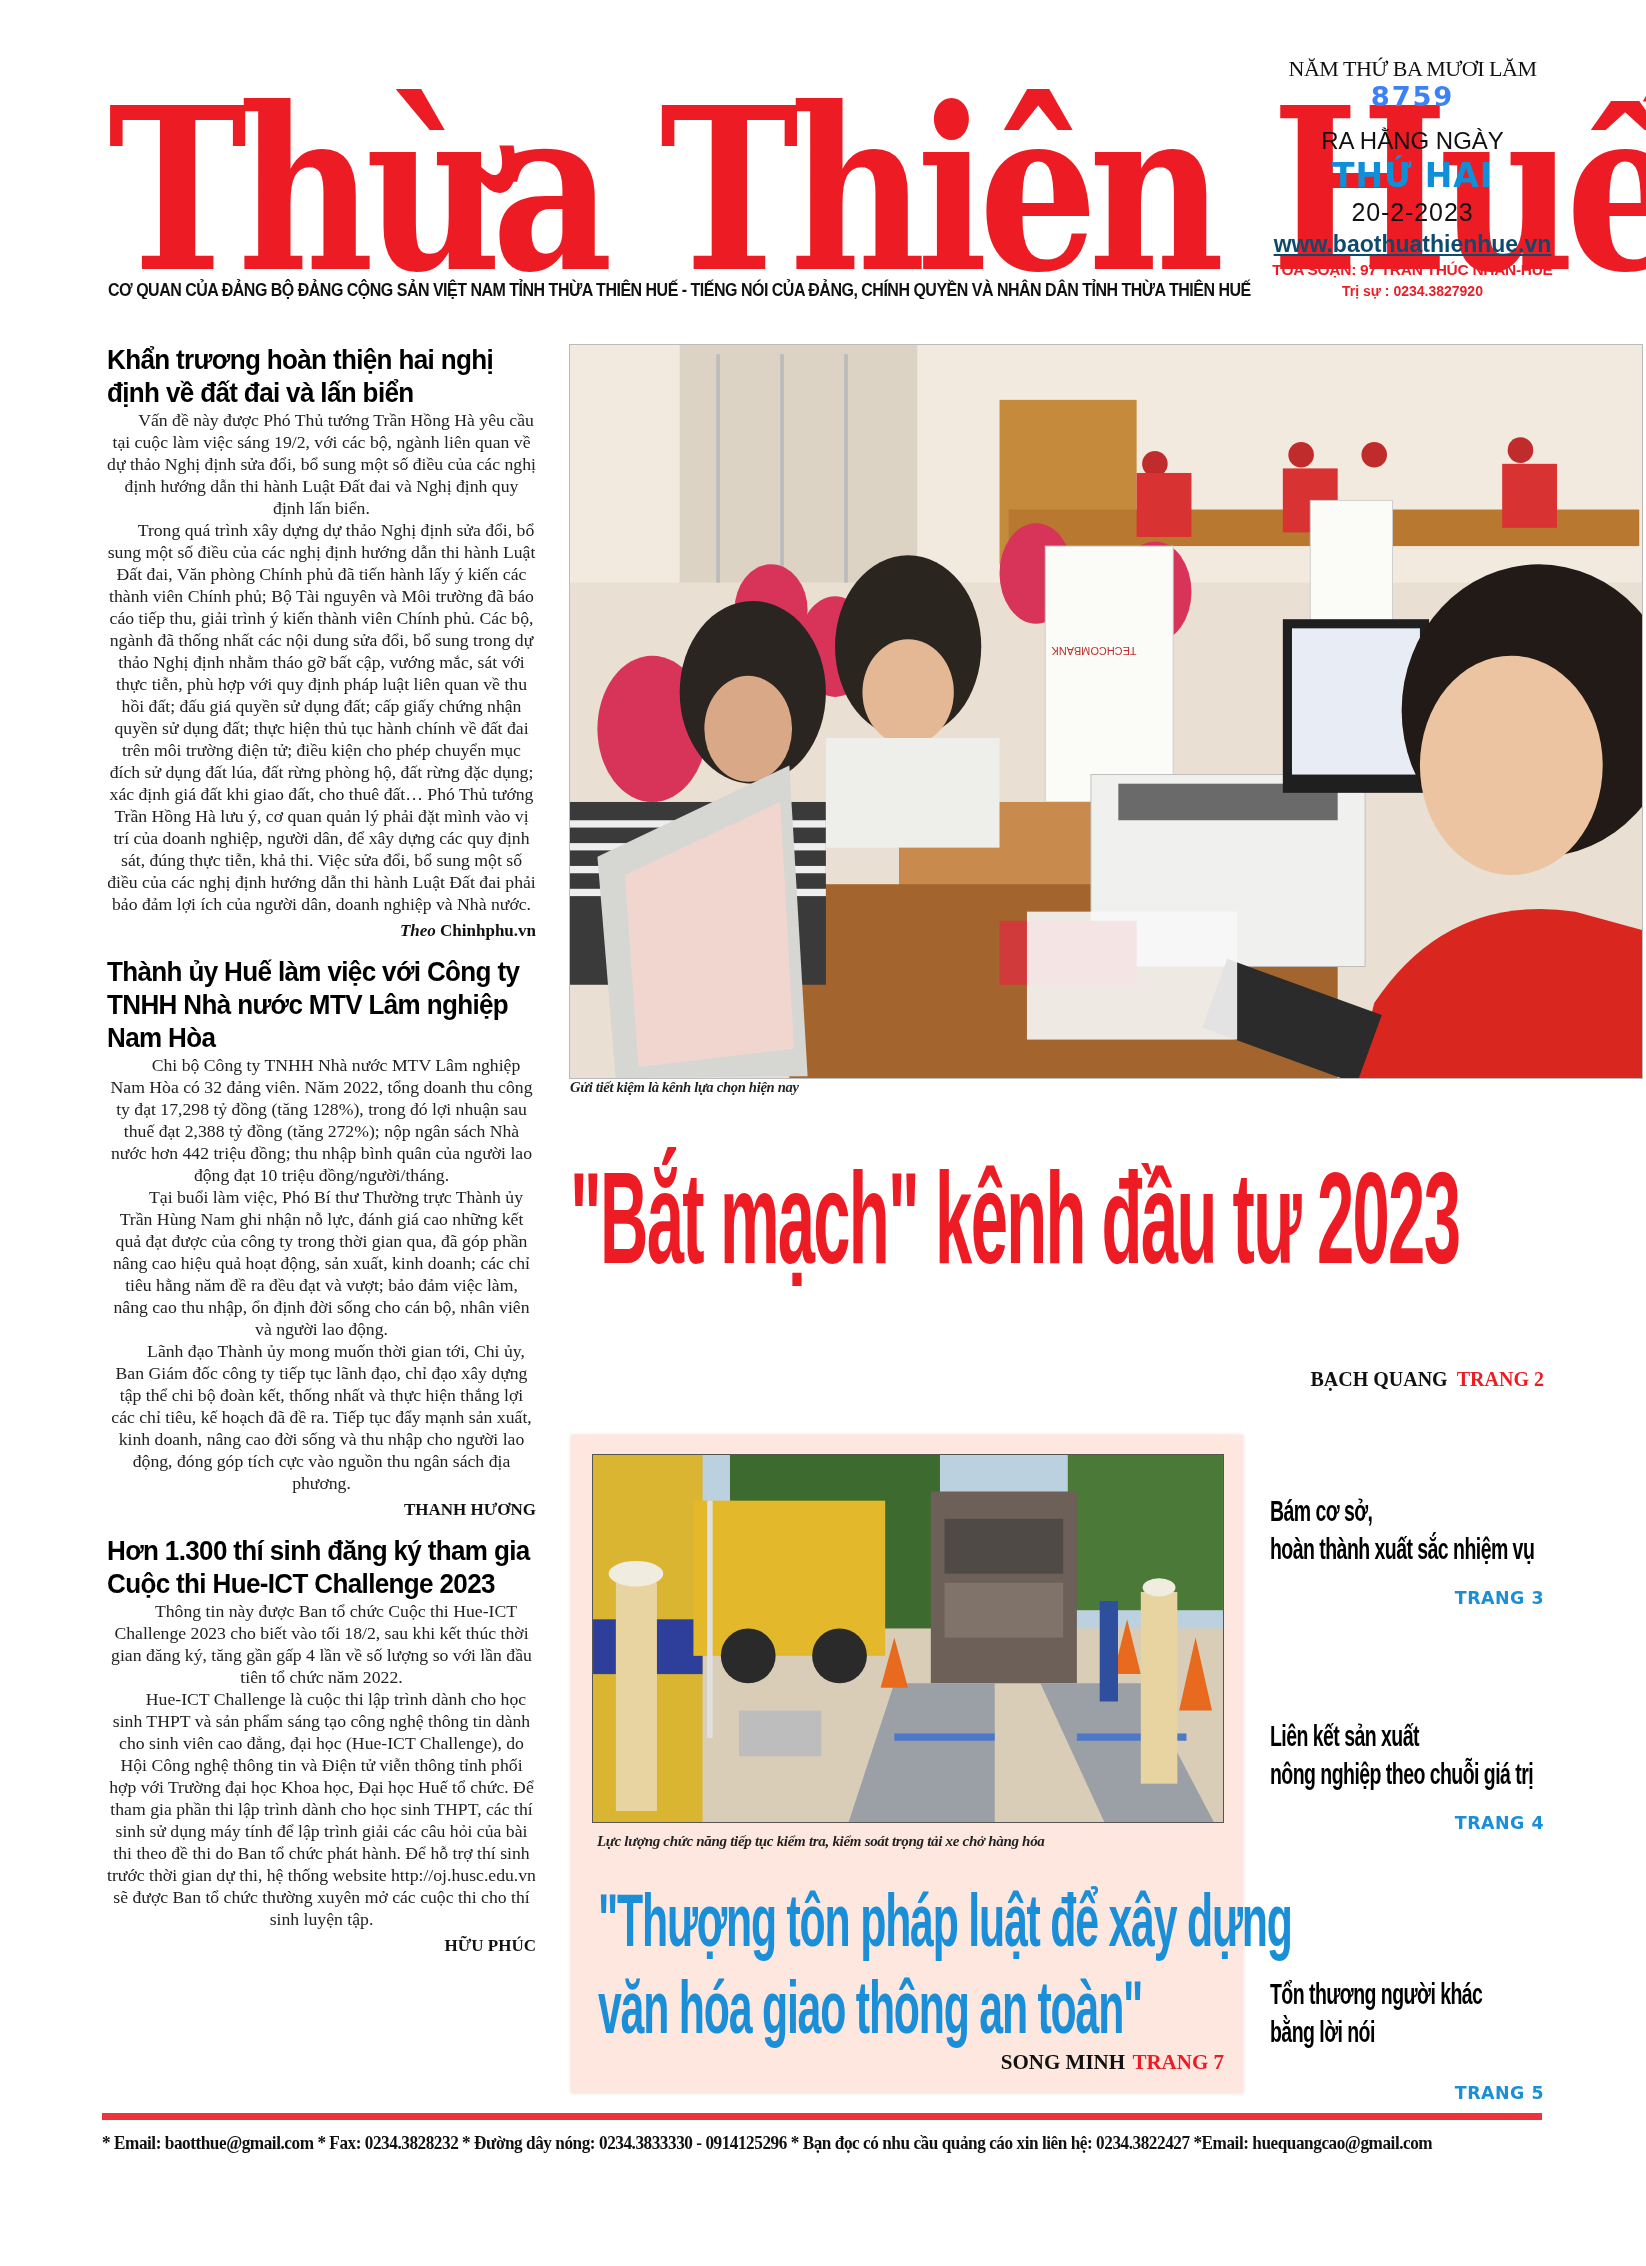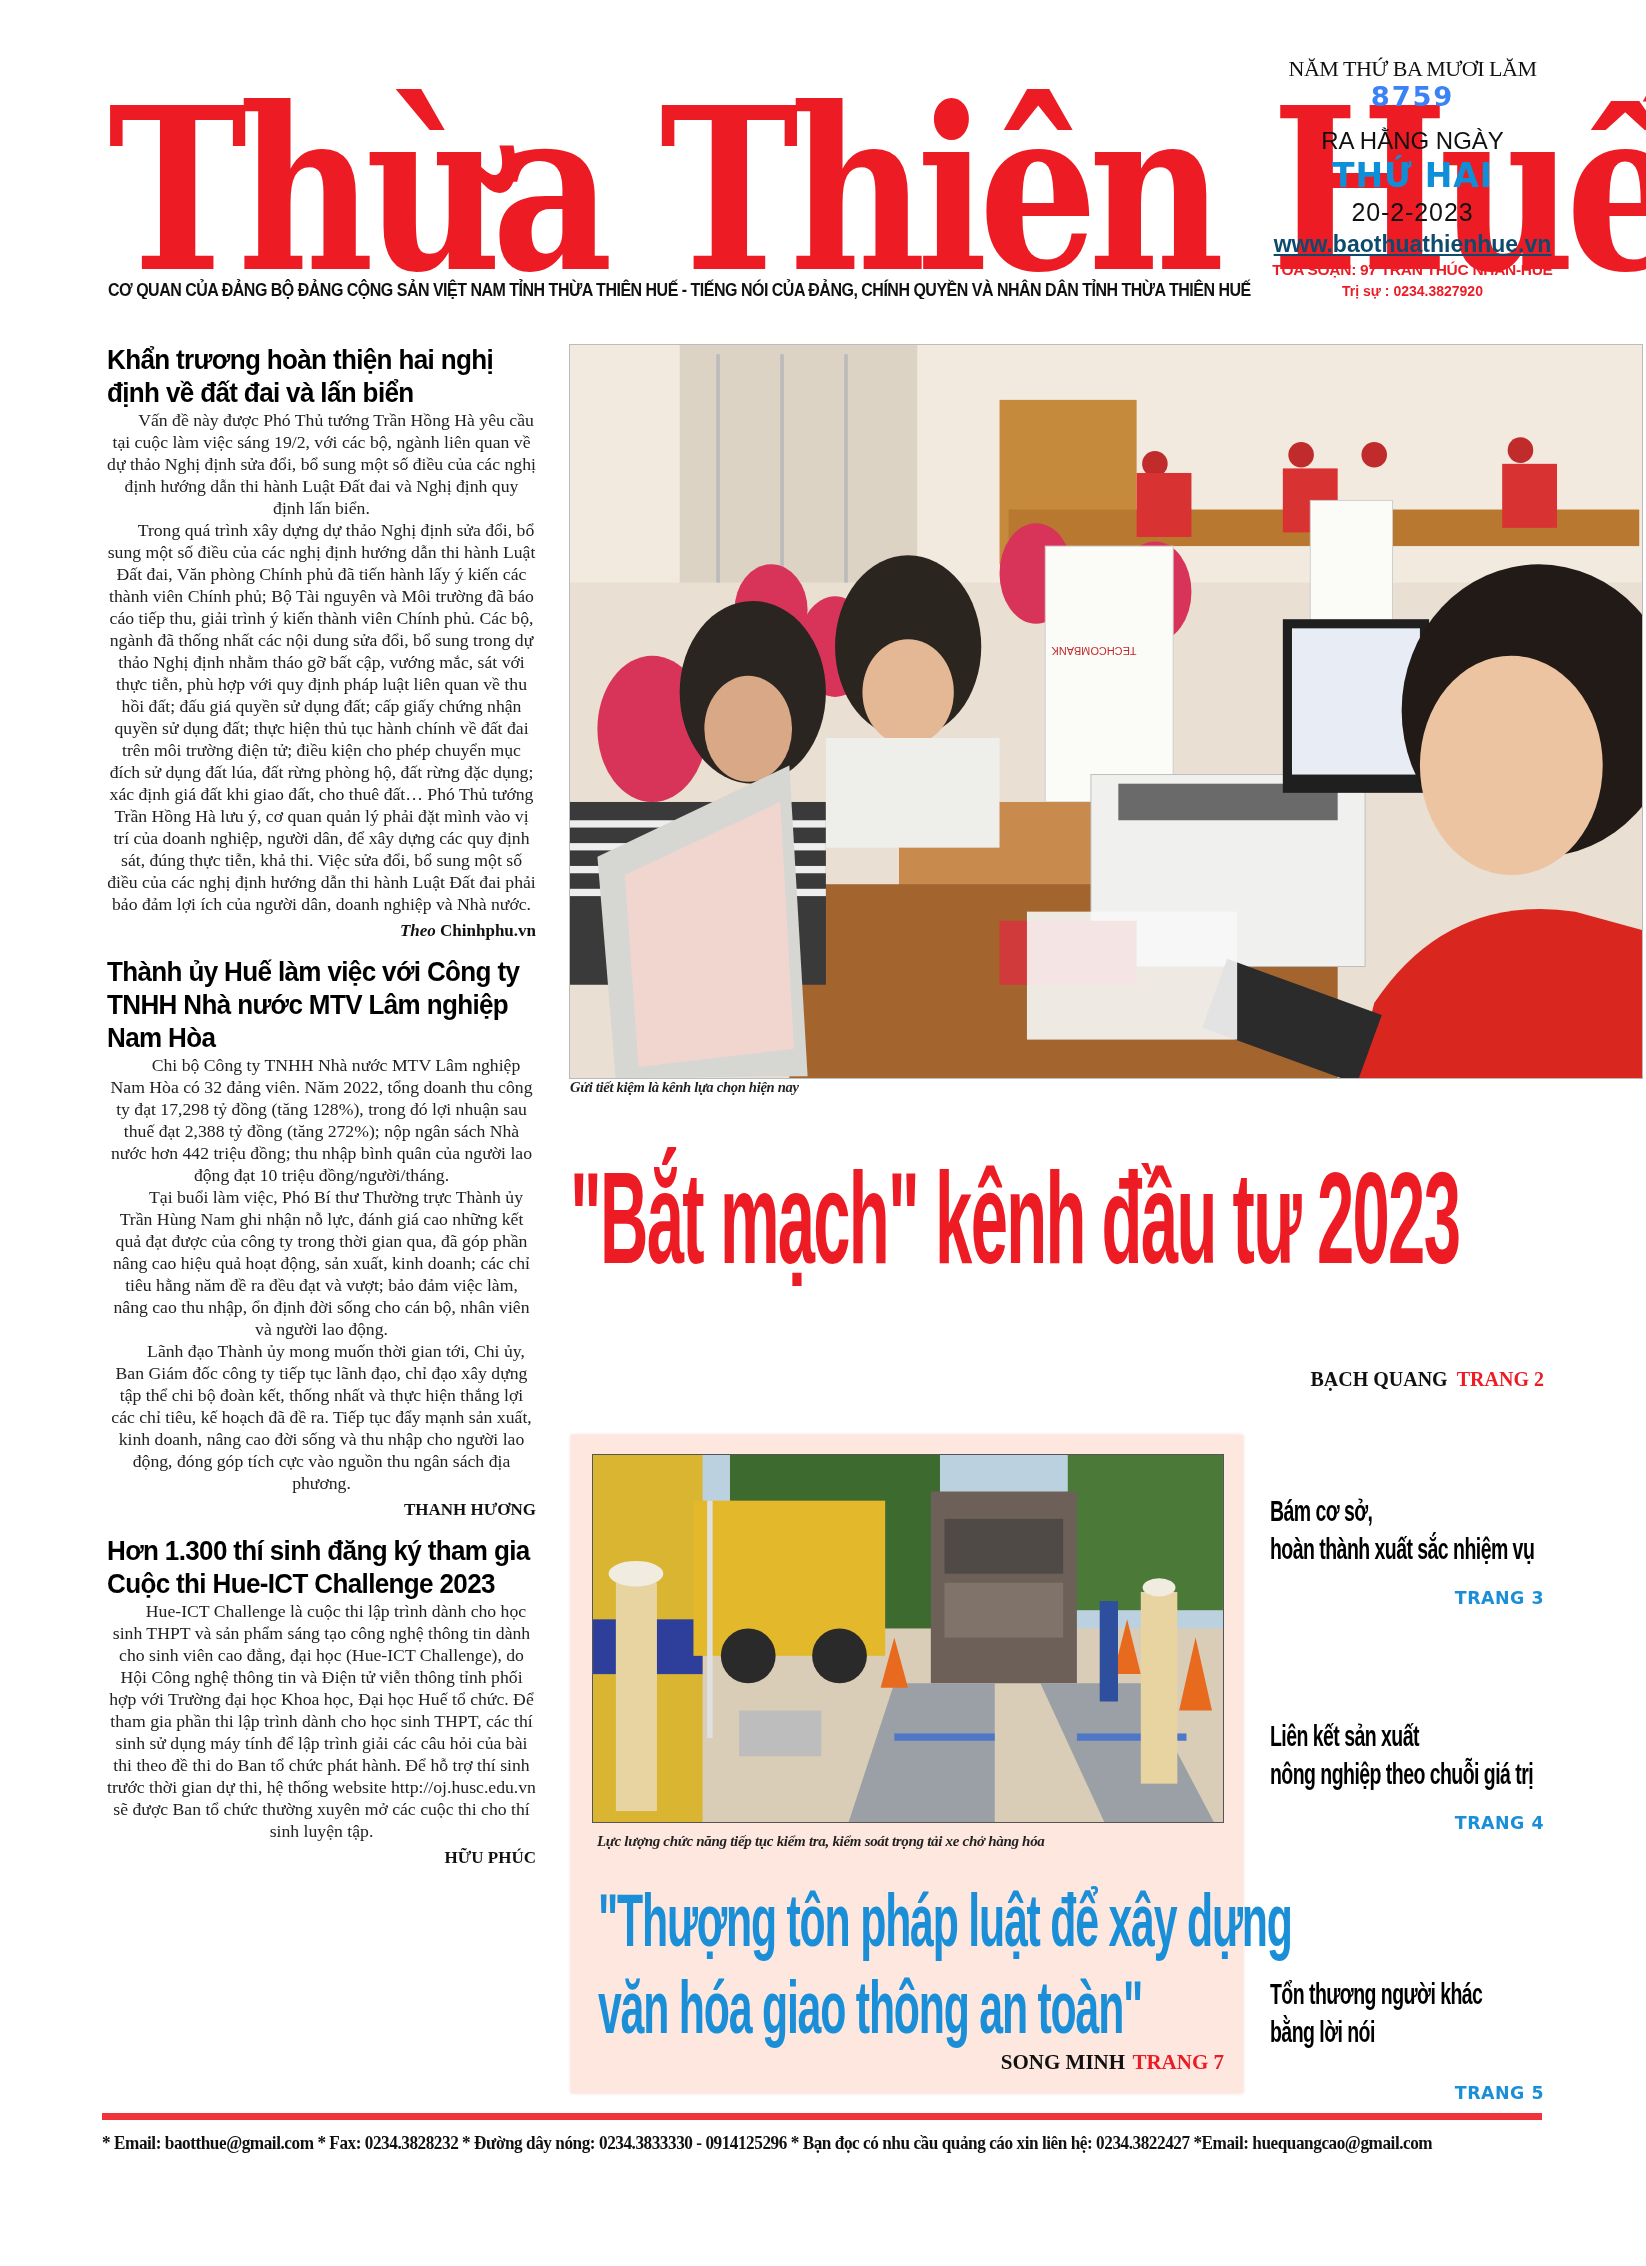--- a/index.html
+++ b/index.html
@@ -86,20 +86,21 @@
       <p>Chi bộ Công ty TNHH Nhà nước MTV Lâm nghiệp Nam Hòa có 32 đảng viên. Năm 2022, tổng doanh thu công ty đạt 17,298 tỷ đồng (tăng 128%), trong đó lợi nhuận sau thuế đạt 2,388 tỷ đồng (tăng 272%); nộp ngân sách Nhà nước hơn 442 triệu đồng; thu nhập bình quân của người lao động đạt 10 triệu đồng/người/tháng.</p>
       <p>Tại buổi làm việc, Phó Bí thư Thường trực Thành ủy Trần Hùng Nam ghi nhận nỗ lực, đánh giá cao những kết quả đạt được của công ty trong thời gian qua, đã góp phần nâng cao hiệu quả hoạt động, sản xuất, kinh doanh; các chỉ tiêu hằng năm đề ra đều đạt và vượt; bảo đảm việc làm, nâng cao thu nhập, ổn định đời sống cho cán bộ, nhân viên và người lao động.</p>
       <p>Lãnh đạo Thành ủy mong muốn thời gian tới, Chi ủy, Ban Giám đốc công ty tiếp tục lãnh đạo, chỉ đạo xây dựng tập thể chi bộ đoàn kết, thống nhất và thực hiện thắng lợi các chỉ tiêu, kế hoạch đã đề ra. Tiếp tục đẩy mạnh sản xuất, kinh doanh, nâng cao đời sống và thu nhập cho người lao động, đóng góp tích cực vào nguồn thu ngân sách địa phương.</p>
     </div>
     <div class="byline">THANH HƯƠNG</div>
   </article>
 
   <article>
     <div class="headline">Hơn 1.300 thí sinh đăng ký tham gia Cuộc thi Hue-ICT Challenge 2023</div>
     <div class="body-text">
+      <p>Thông tin này được Ban tổ chức Cuộc thi Hue-ICT Challenge 2023 cho biết vào tối 18/2, sau khi kết thúc thời gian đăng ký, tăng gần gấp 4 lần về số lượng so với lần đầu tiên tổ chức năm 2022.</p>
       <p>Hue-ICT Challenge là cuộc thi lập trình dành cho học sinh THPT và sản phẩm sáng tạo công nghệ thông tin dành cho sinh viên cao đẳng, đại học (Hue-ICT Challenge), do Hội Công nghệ thông tin và Điện tử viễn thông tỉnh phối hợp với Trường đại học Khoa học, Đại học Huế tổ chức. Để tham gia phần thi lập trình dành cho học sinh THPT, các thí sinh sử dụng máy tính để lập trình giải các câu hỏi của bài thi theo đề thi do Ban tổ chức phát hành. Để hỗ trợ thí sinh trước thời gian dự thi, hệ thống website http://oj.husc.edu.vn sẽ được Ban tổ chức thường xuyên mở các cuộc thi cho thí sinh luyện tập.</p>
     </div>
     <div class="byline">HỮU PHÚC</div>
   </article>
 </div>
 
 <div class="abs photo1">
   <svg width="1072" height="733" viewBox="0 0 1173 802">
     <rect width="1173" height="802" fill="#e9dfd2"></rect>
     <rect x="0" y="0" width="1173" height="260" fill="#f3eadf"></rect>

